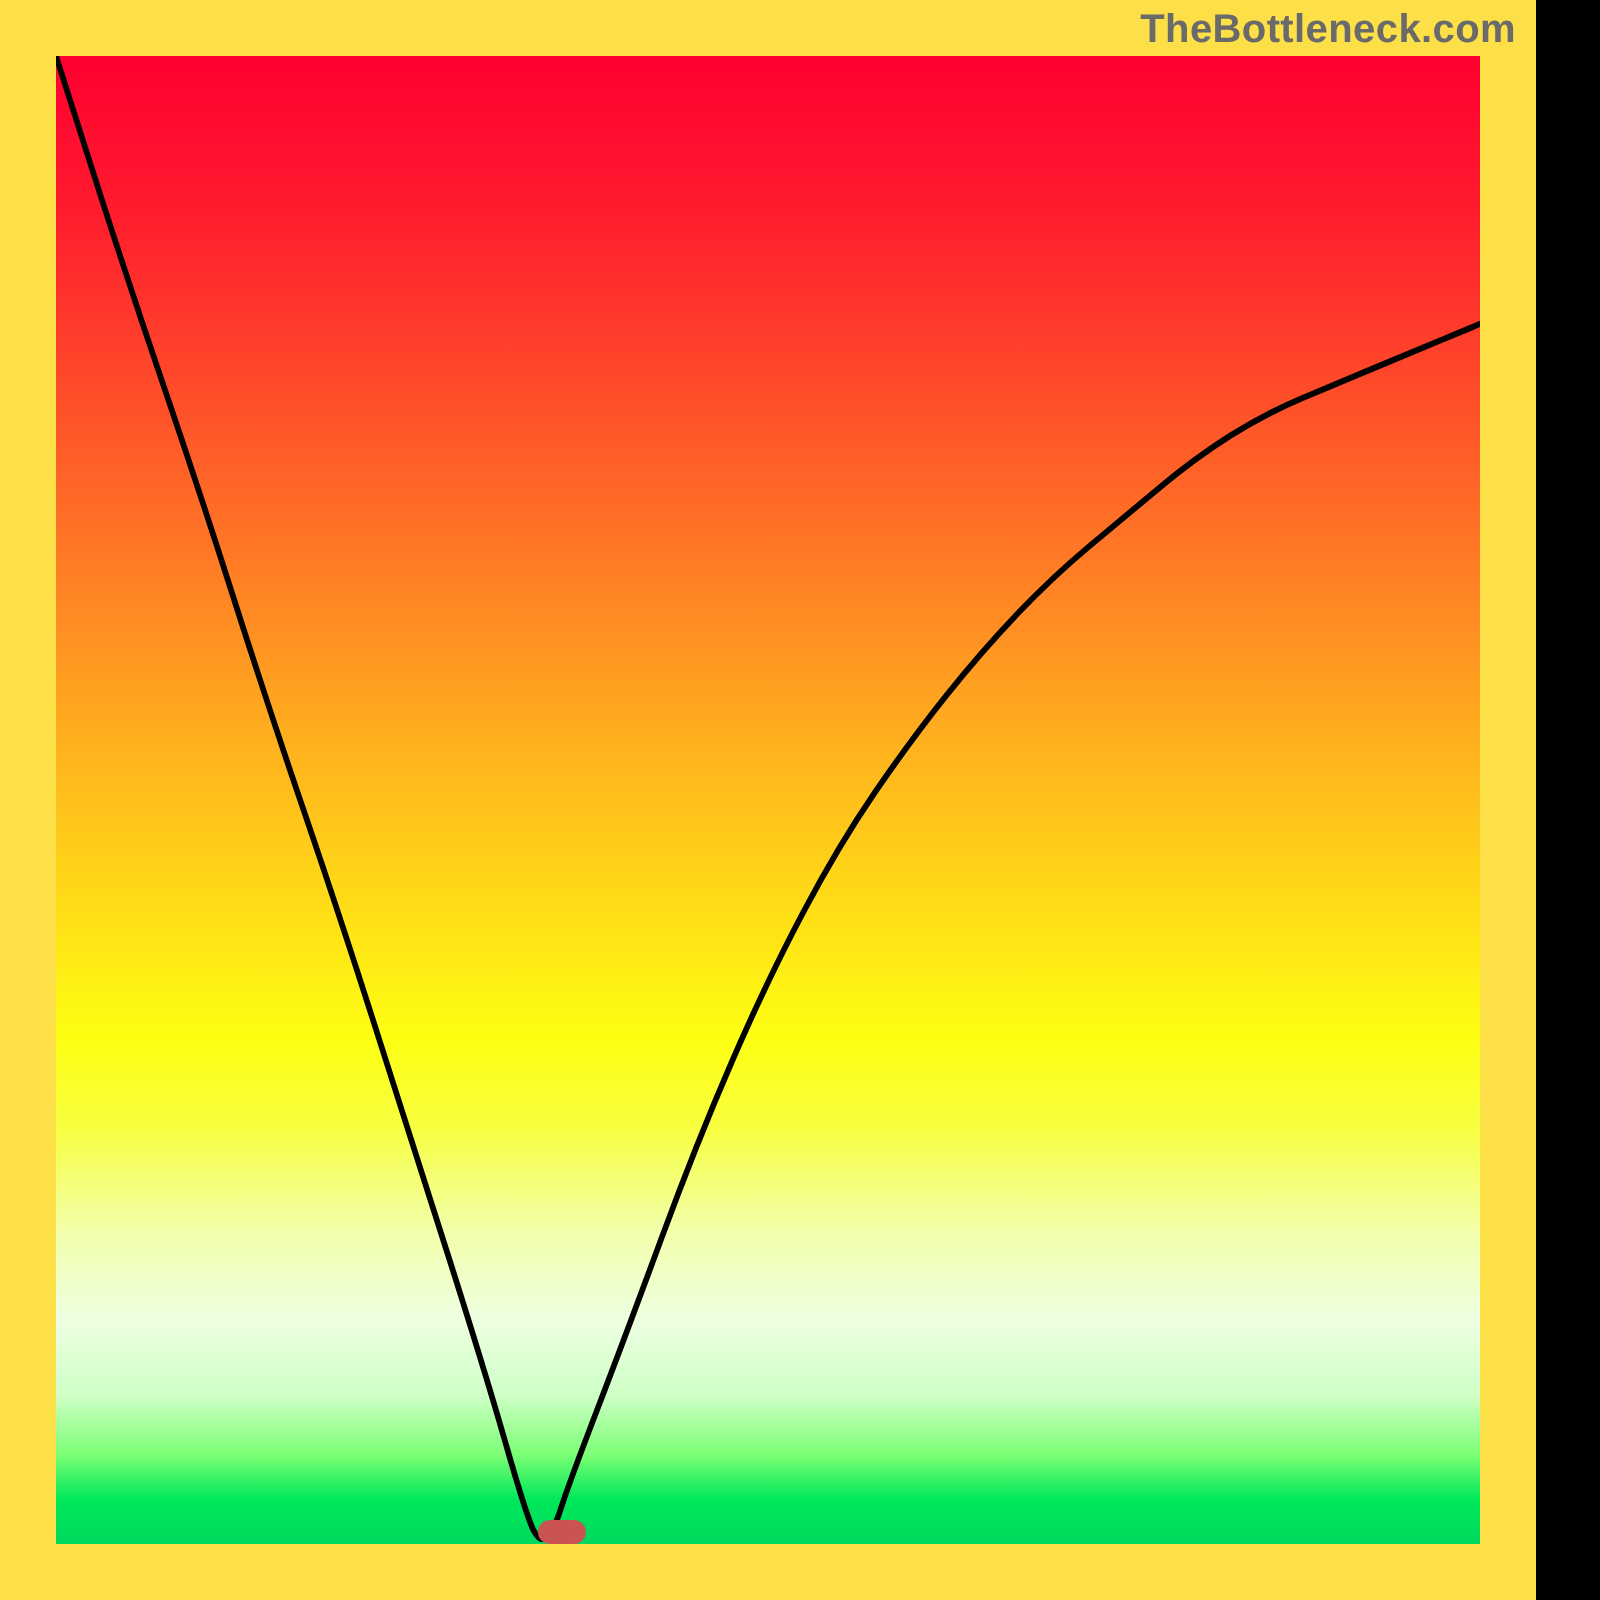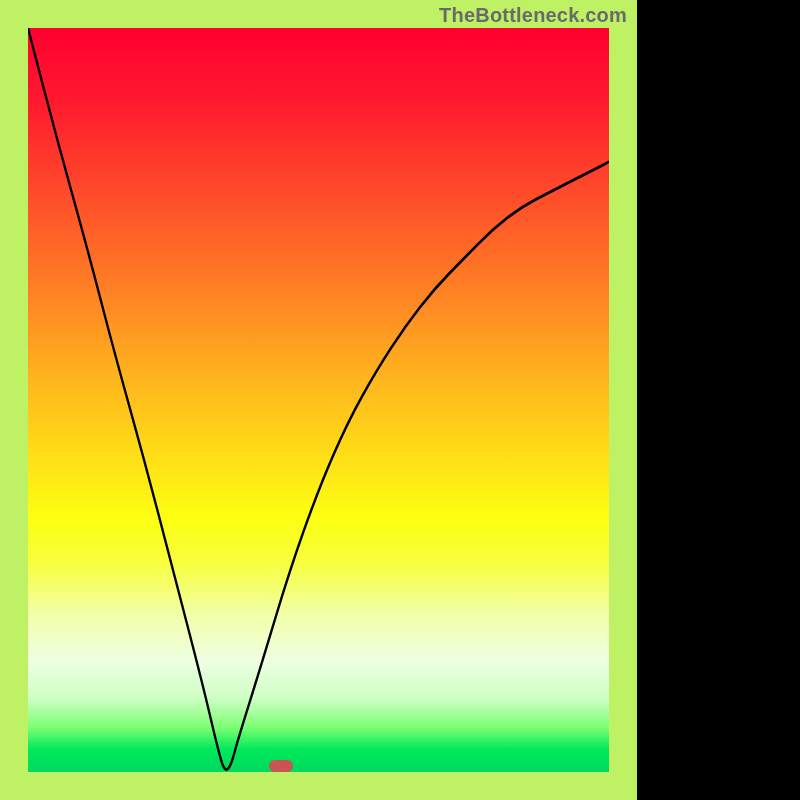--- a/index.html
+++ b/index.html
@@ -6,23 +6,23 @@
     margin: 0;
     padding: 0;
     width: 800px;
     height: 800px;
     overflow: hidden;
     font-family: Arial, Helvetica, sans-serif;
     background: #000000;
   }
   .frame {
     position: relative;
-    width: 637px;
+    width: 768px;
     height: 800px;
-    background: #bef264;
+    background: #fde047;
   }
   .watermark {
     position: absolute;
     top: 4px;
     right: 10px;
     font-size: 20px;
     font-weight: 600;
     color: #6a6a6a;
     letter-spacing: 0.2px;
     z-index: 5;

